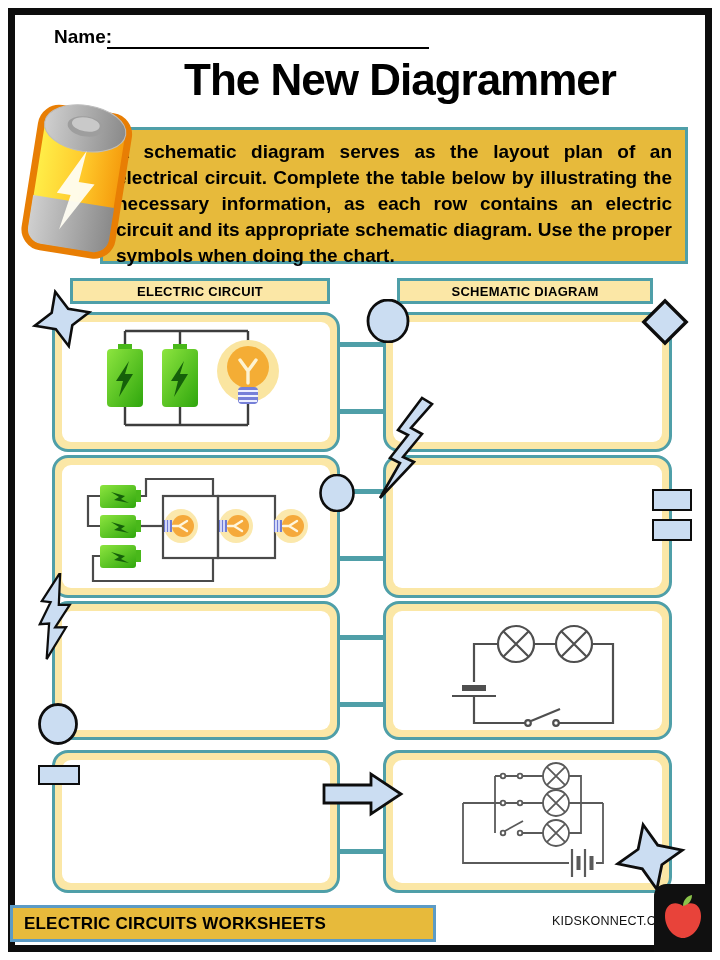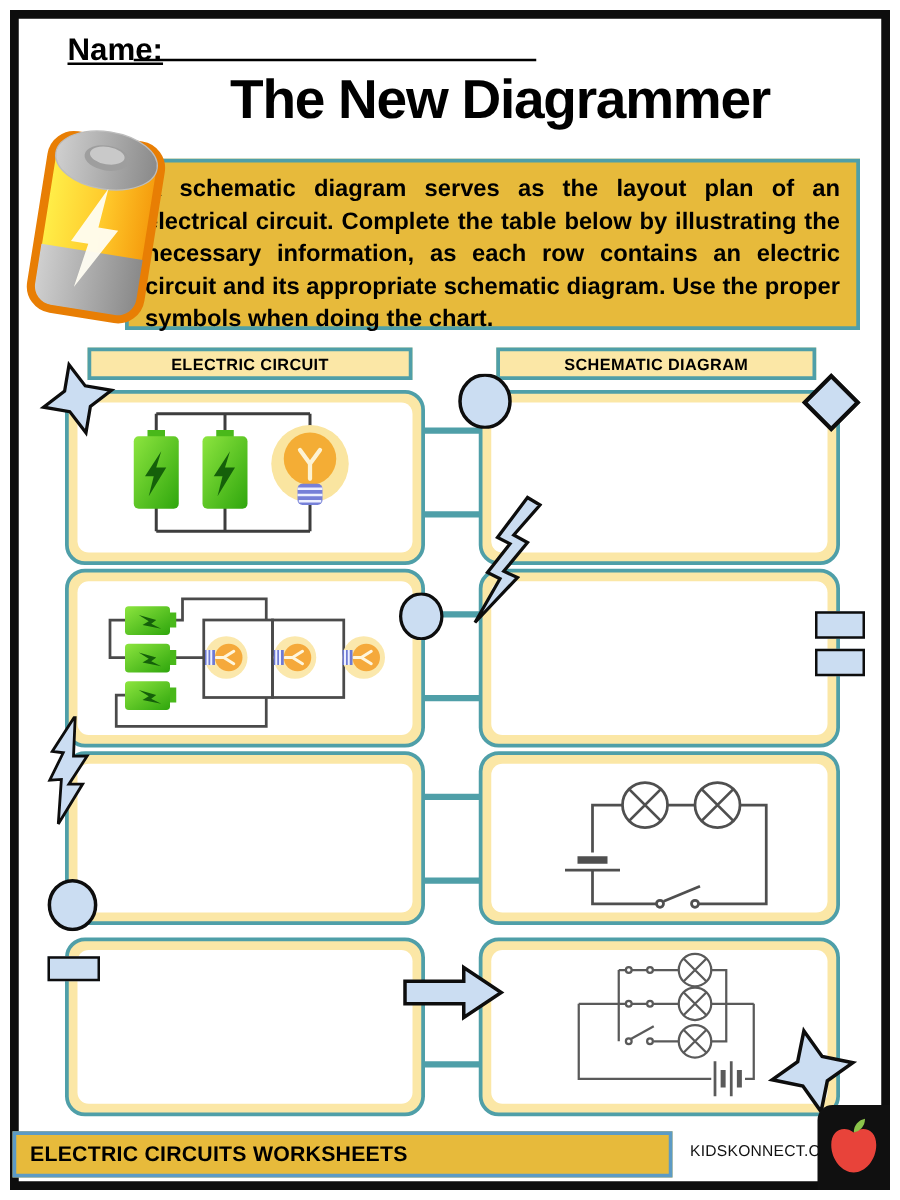--- a/index.html
+++ b/index.html
@@ -1,20 +1,20 @@
 <!DOCTYPE html>
 <html><head>
 <meta charset="utf-8">
 <style>
   html,body{margin:0;padding:0;background:#fff;}
   .page{position:relative;width:720px;height:960px;background:#fff;overflow:hidden;
         font-family:"Liberation Sans",sans-serif;color:#000;}
   .frame{position:absolute;left:8px;top:8px;right:8px;bottom:8px;border:7px solid #0d0d0d;z-index:0;}
   
-  .name-label{position:absolute;left:54px;top:26px;font-size:25px;font-weight:bold;z-index:2;text-decoration:underline;}
+  .name-label{position:absolute;left:54px;top:26px;font-size:19px;font-weight:bold;z-index:2;}
   .name-line{position:absolute;left:107px;top:47px;width:322px;height:0;border-bottom:2.5px solid #000;z-index:2;}
   
   .title{position:absolute;left:120px;top:55px;width:560px;text-align:center;font-size:44px;
          font-weight:bold;letter-spacing:-1px;z-index:2;}
   
   .instr{position:absolute;left:100px;top:127px;width:588px;height:137px;background:#E7BA3B;
          border:3px solid #4F9FA8;box-sizing:border-box;z-index:3;}
   .instr p{margin:9px 13px;font-size:19px;line-height:26px;font-weight:bold;text-align:justify;}
   
   .batlogo{position:absolute;left:20px;top:86px;z-index:6;}
@@ -27,21 +27,21 @@
   
   .cell{position:absolute;background:#FBE7A6;border:3px solid #4F9FA8;border-radius:16px;
         box-sizing:border-box;z-index:2;}
   .cell .in{position:absolute;left:7px;top:7px;right:7px;bottom:7px;background:#fff;border-radius:9px;}
   .cell svg.art{position:absolute;left:0;top:0;z-index:1;}
   
   .conn{position:absolute;left:334px;width:54px;height:5px;background:#4F9FA8;z-index:1;}
   
   .deco{position:absolute;z-index:4;}
   
-  .fbar{position:absolute;left:10px;top:905px;width:528px;height:37px;background:#E7BA3B;
+  .fbar{position:absolute;left:10px;top:905px;width:426px;height:37px;background:#E7BA3B;
         border:3px solid #5C9BC5;box-sizing:border-box;display:flex;align-items:center;z-index:5;}
   .fbar span{font-size:17px;font-weight:bold;padding-left:11px;letter-spacing:.2px;}
   .site{position:absolute;left:552px;top:914px;width:100px;font-size:12.5px;color:#111;z-index:5;
         letter-spacing:.2px;}
   .applebox{position:absolute;left:654px;top:884px;width:58px;height:68px;background:#101010;
             border-radius:12px 0 0 0;z-index:6;display:flex;align-items:center;justify-content:center;}
 </style>
 </head>
 <body>
 

